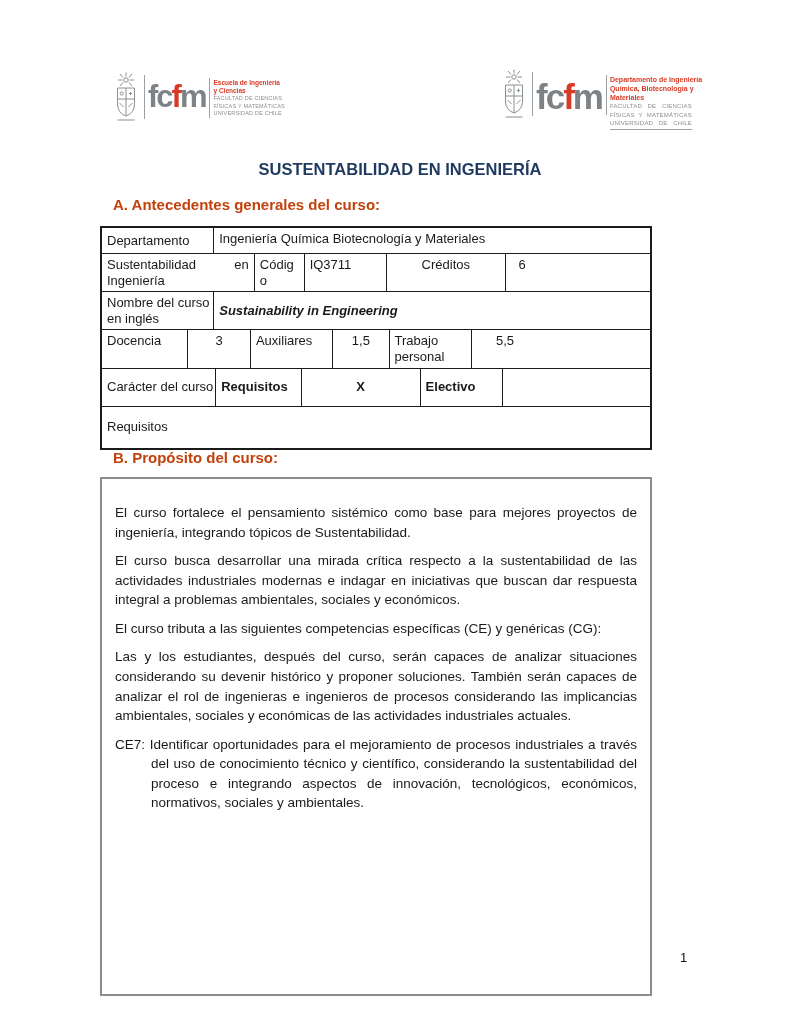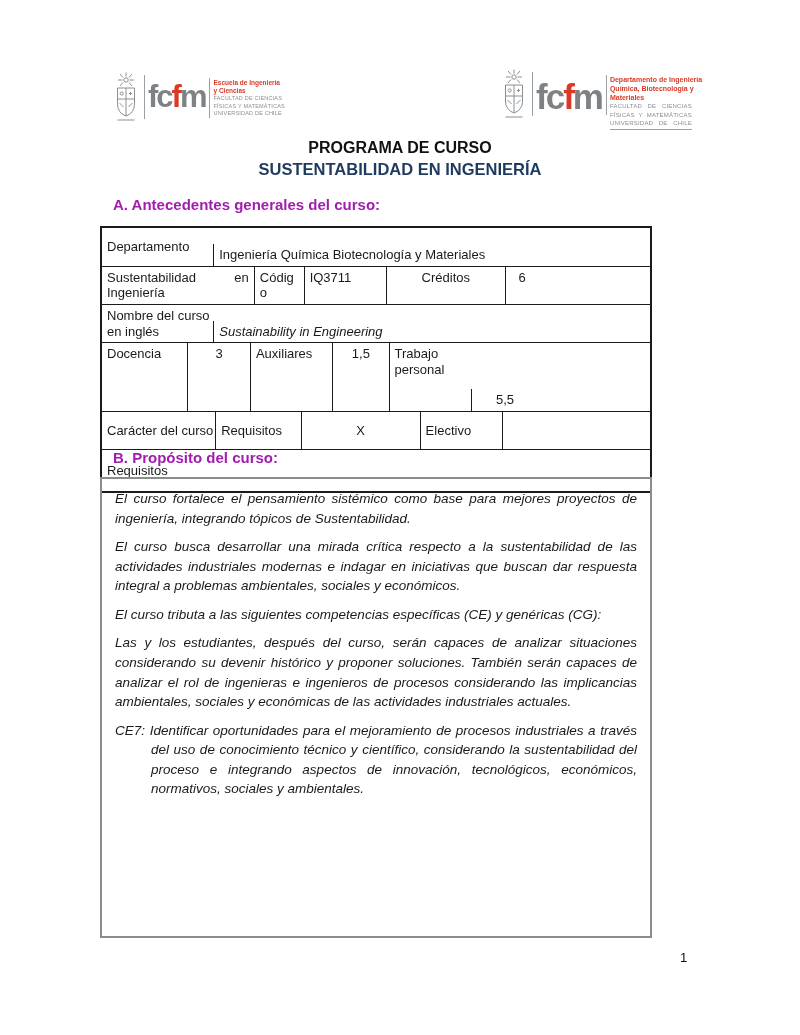--- a/index.html
+++ b/index.html
@@ -28,52 +28,52 @@
   .logo-left  .unit-line { font-size:6.5px; line-height:1.25; }
   .logo-right .unit-line { font-size:7px;   line-height:1.25; }
   .fac-line { color:#8a8f93; white-space:nowrap; }
   .logo-left  .fac-line { font-size:5.5px; line-height:1.35; letter-spacing:0.2px; }
   .logo-right .fac-line { font-size:6px;   line-height:1.4;  letter-spacing:0.2px; text-align-last:justify; }
 
   
   .doc-title, .doc-subtitle { position:absolute; left:0; width:100%; text-align:center; font-weight:bold; }
   .doc-title    { top:139px; font-size:16px; color:#111; }
   .doc-subtitle { top:160px; font-size:16.5px; color:var(--navy,#1f3a5f); }
-  .sec-heading { position:absolute; left:113px; font-weight:bold; font-size:15px; color:#a21caf; }
+  .sec-heading { position:absolute; left:113px; font-weight:bold; font-size:15px; color:#c2410c; }
   .heading-a { top:196px; }
   .heading-b { top:449px; }
 
   
   .tbl { position:absolute; left:100px; top:226px; width:552px;
          border:2px solid var(--table-border,#1b1b1b); font-size:13px; line-height:1.2; }
   .trow { display:flex; border-top:1.5px solid var(--table-border,#1b1b1b); }
   .trow.r1 { border-top:none; }
   .tcell { border-left:1.5px solid var(--table-border,#1b1b1b); padding:3px 5px; }
   .trow .tcell:first-child { border-left:none; }
   .cell-label { display:flex; align-items:center; padding-left:5px; padding-right:2px; }
   .nowrap { white-space:nowrap; }
   .r1 { min-height:25px; } .r2 { min-height:31px; } .r3 { min-height:34px; }
   .r4 { min-height:37px; } .r5 { min-height:38px; } .r6 { min-height:42px; }
-  .w-label { flex:0 0 20.3%; } .w-rest { flex:0 0 79.7%;margin-top:16px; }
+  .w-label { flex:0 0 20.3%; } .w-rest { flex:0 0 79.7%; }
   .w-name { flex:0 0 27.7%; } .w-cod { flex:0 0 9.1%; } .w-iq { flex:0 0 15.0%; }
   .w-cred { flex:0 0 21.7%; } .w-six { flex:0 0 6.2%; }
   .w-doc { flex:0 0 15.6%; } .w-3 { flex:0 0 11.4%; } .w-aux { flex:0 0 15.0%; }
-  .w-15 { flex:0 0 10.3%; } .w-trab { flex:0 0 15.0%; } .w-55 { flex:0 0 12.3%;margin-top:46px; }
+  .w-15 { flex:0 0 10.3%; } .w-trab { flex:0 0 15.0%; } .w-55 { flex:0 0 12.3%; }
   .w-x { flex:0 0 21.7%; } .w-elec { flex:0 0 15.0%; } .w-empty { flex:0 0 27.4%; }
   .jst { text-align:justify; }
   .ctr { text-align:center; }
-  .vc { display:flex; align-items:center; }
+  .vc { display:flex; align-items:center;font-weight:bold; }
   .vc.ctr { justify-content:center; }
   .italic { font-style:italic; }
   .brk { overflow-wrap:anywhere; word-break:break-word; }
 
   
-  .purpose-box { position:absolute; left:100px; top:477px; width:552px; height:461px;
-                 border:2px solid var(--box-border,#8c8c8c); padding:10px 13px;
-                 font-size:13.5px; line-height:1.45; text-align:justify; overflow:hidden;font-style:italic; }
+  .purpose-box { position:absolute; left:100px; top:477px; width:552px; height:519px;
+                 border:2px solid var(--box-border,#8c8c8c); padding:24px 13px;
+                 font-size:13.5px; line-height:1.45; text-align:justify; overflow:hidden; }
   .purpose-box p { margin:0 0 9px 0; }
   .purpose-box p:last-child { margin-bottom:0; }
   .ce { padding-left:36px; text-indent:-36px; }
 
   .page-num { position:absolute; left:680px; top:950px; font-size:13px; color:#111; }
 </style>
 </head>
 <body>
 
 <div class="page">
@@ -140,21 +140,20 @@
     <div class="logo-textblock">
       <div class="unit-line">Departamento de Ingeniería</div>
       <div class="unit-line">Química, Biotecnología y</div>
       <div class="unit-line">Materiales</div>
       <div class="fac-line">FACULTAD DE CIENCIAS</div>
       <div class="fac-line">FÍSICAS Y MATEMÁTICAS</div>
       <div class="fac-line">UNIVERSIDAD DE CHILE</div>
     </div>
   </div>
 
-  <div class="doc-title">PROGRAMA DE CURSO</div>
   <div class="doc-subtitle">SUSTENTABILIDAD EN INGENIERÍA</div>
 
   <div class="sec-heading heading-a">A. Antecedentes generales del curso:</div>
 
   <div class="tbl">
     <div class="trow r1">
       <div class="tcell cell-label w-label nowrap">Departamento</div>
       <div class="tcell w-rest">Ingeniería Química Biotecnología y Materiales</div>
     </div>
     <div class="trow r2">

